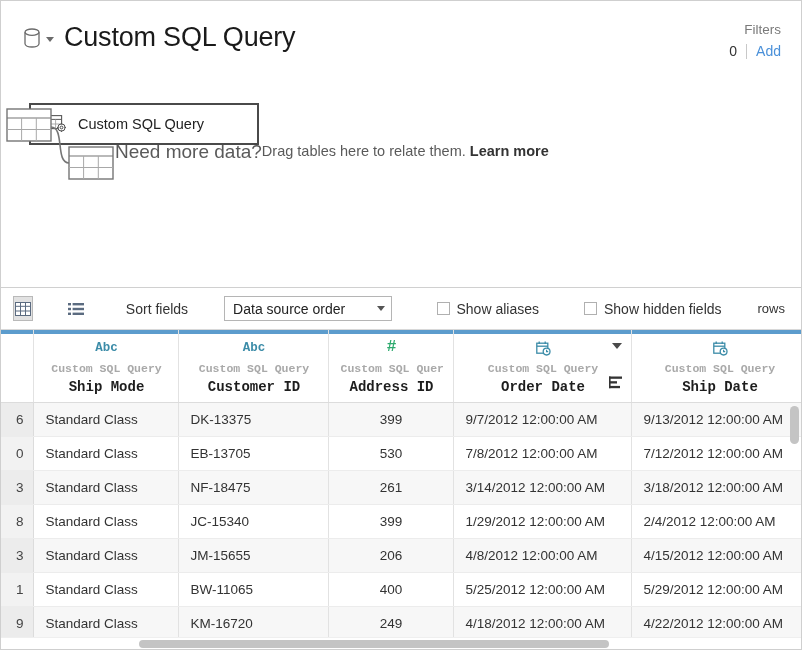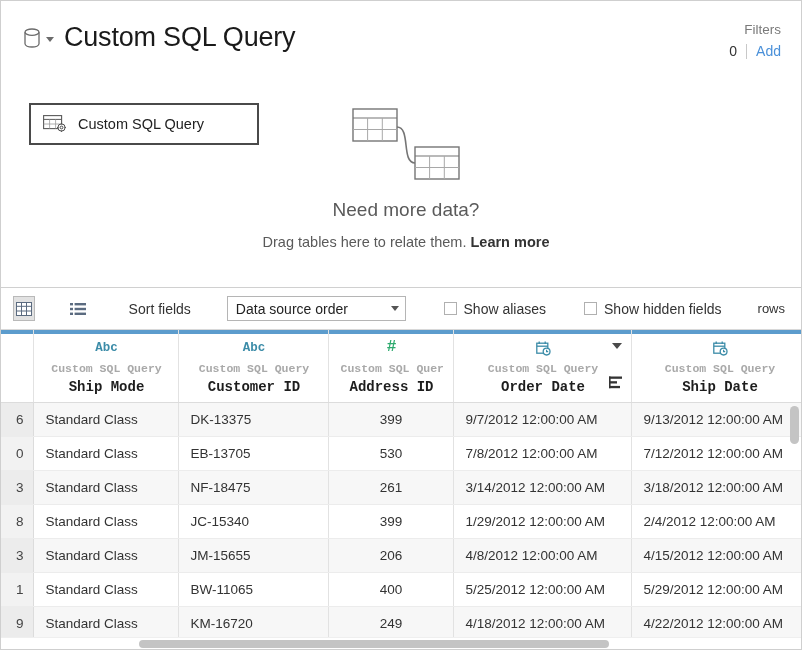--- a/index.html
+++ b/index.html
@@ -114,22 +114,22 @@
     background: #fff;
     display: flex; align-items: center;
     padding-left: 12px;
     cursor: pointer;
   }
   .sql-box-icon { width: 24px; height: 20px; margin-right: 11px; flex: none; }
   .sql-box-label { font-size: 14.5px; color: #222; }
 
   .empty-illustration {
     position: absolute;
-    left: 10px; right: 0; top: 16px;
-    display: flex; flex-direction: column; align-items: center;
+    left: 4px; right: 0; top: 16px;
+    display: flex; flex-direction: row; align-items: center;
   }
   .tables-svg { width: 110px; height: 78px; }
   .empty-title {
     font-size: 19px;
     color: #5a5a5a;
     margin-top: 16px;
     font-weight: 400;
   }
   .empty-sub {
     font-size: 14.5px;
@@ -175,21 +175,21 @@
   }
   .select-value { flex: 1; white-space: nowrap; overflow: hidden; }
   .select-caret {
     width: 0; height: 0;
     border-left: 4px solid transparent;
     border-right: 4px solid transparent;
     border-top: 5px solid #555;
   }
   .chk-wrap {
     display: flex; align-items: center;
-    margin-left: 11px;
+    margin-left: 18px;
     font-size: 14px; color: #333;
     white-space: nowrap;
     cursor: pointer;
   }
   .chk {
     width: 13px; height: 13px;
     border: 1px solid #b0b0b0;
     background: #fff;
     margin-right: 7px;
     flex: none;

